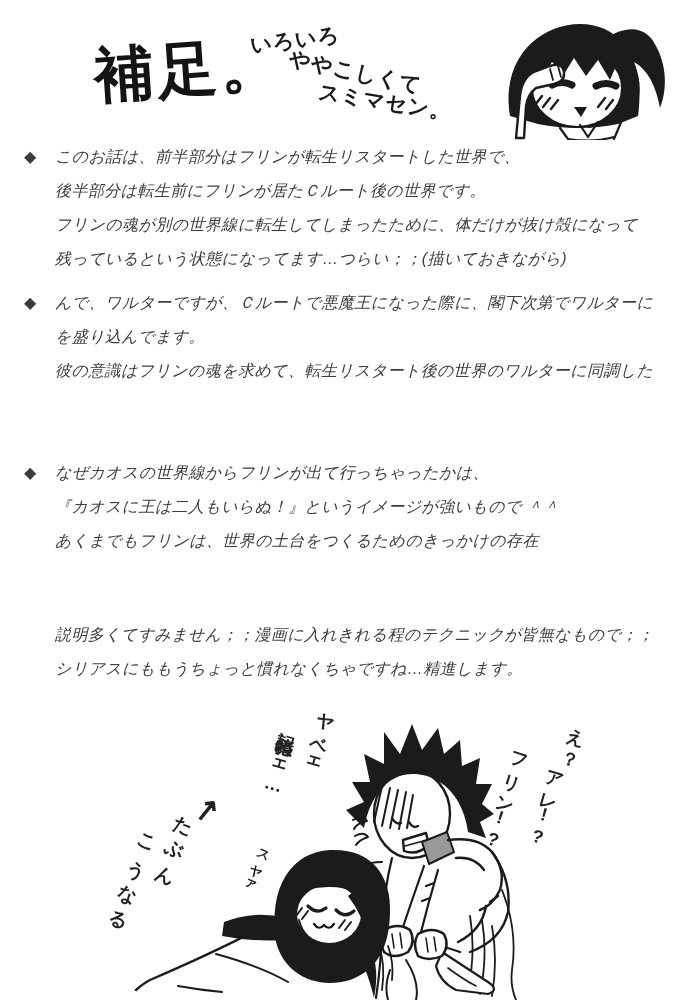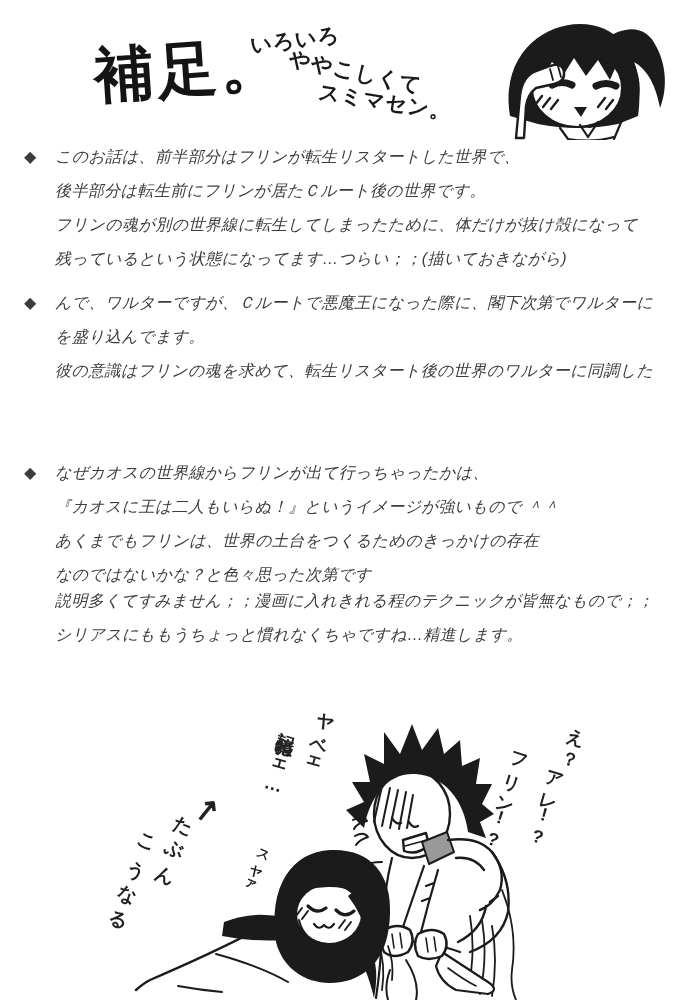--- a/index.html
+++ b/index.html
@@ -12,21 +12,21 @@
   .hnote{position:absolute;font-size:21px;font-weight:bold;color:#1a1a1a;white-space:nowrap;letter-spacing:1px;}
   .hn1{left:250px;top:26px;transform:rotate(-7deg);}
   .hn2{left:288px;top:58px;transform:rotate(12deg);}
   .hn3{left:318px;top:88px;transform:rotate(9deg);}
   .mascot{position:absolute;left:472px;top:12px;width:210px;height:128px;}
 
   
   .para{position:absolute;left:24px;font-size:16px;line-height:34px;letter-spacing:0.4px;color:#3c3c3c;}
   .para .line{padding-left:31px;white-space:nowrap;font-style:italic;}
   .para .bullet{position:absolute;left:0;top:0;width:28px;}
-  .p1{top:140px;} .p2{top:286px;} .p3{top:456px;} .p4{top:584px;}
+  .p1{top:140px;} .p2{top:286px;} .p3{top:456px;} .p4{top:618px;}
 
   
   .scene{position:absolute;left:40px;top:690px;width:640px;height:310px;}
   .vnote{position:absolute;writing-mode:vertical-rl;text-orientation:upright;
          color:#222;font-weight:bold;white-space:nowrap;line-height:1;}
   .an-yabee{left:312px;top:700px;font-size:18px;letter-spacing:4px;transform:rotate(16deg);}
   .an-kioku{left:272px;top:718px;font-size:18px;letter-spacing:4px;transform:rotate(16deg);}
   .an-eh{left:566px;top:716px;font-size:18px;letter-spacing:4px;transform:rotate(14deg);}
   .an-are{left:538px;top:758px;font-size:18px;letter-spacing:3px;transform:rotate(16deg);}
   .an-flynn{left:498px;top:738px;font-size:18px;letter-spacing:3px;transform:rotate(18deg);}
@@ -86,21 +86,20 @@
     <div class="line">んで、ワルターですが、Ｃルートで悪魔王になった際に、閣下次第でワルターに</div>
     <div class="line">を盛り込んでます。</div>
     <div class="line">彼の意識はフリンの魂を求めて、転生リスタート後の世界のワルターに同調した</div>
   </div>
 
   <div class="para p3">
     <span class="bullet">◆</span>
     <div class="line">なぜカオスの世界線からフリンが出て行っちゃったかは、</div>
     <div class="line">『カオスに王は二人もいらぬ！』というイメージが強いもので ＾＾</div>
     <div class="line">あくまでもフリンは、世界の土台をつくるためのきっかけの存在</div>
-    <div class="line">なのではないかな？と色々思った次第です</div>
   </div>
 
   <div class="para p4">
     <div class="line">説明多くてすみません；；漫画に入れきれる程のテクニックが皆無なもので；；</div>
     <div class="line">シリアスにももうちょっと慣れなくちゃですね…精進します。</div>
   </div>
 
   <svg class="scene" viewBox="0 0 640 310" aria-hidden="true">
 
     <ellipse cx="372" cy="124" rx="38" ry="44" fill="#fff" stroke="#1b1b1b" stroke-width="2.4"></ellipse>

